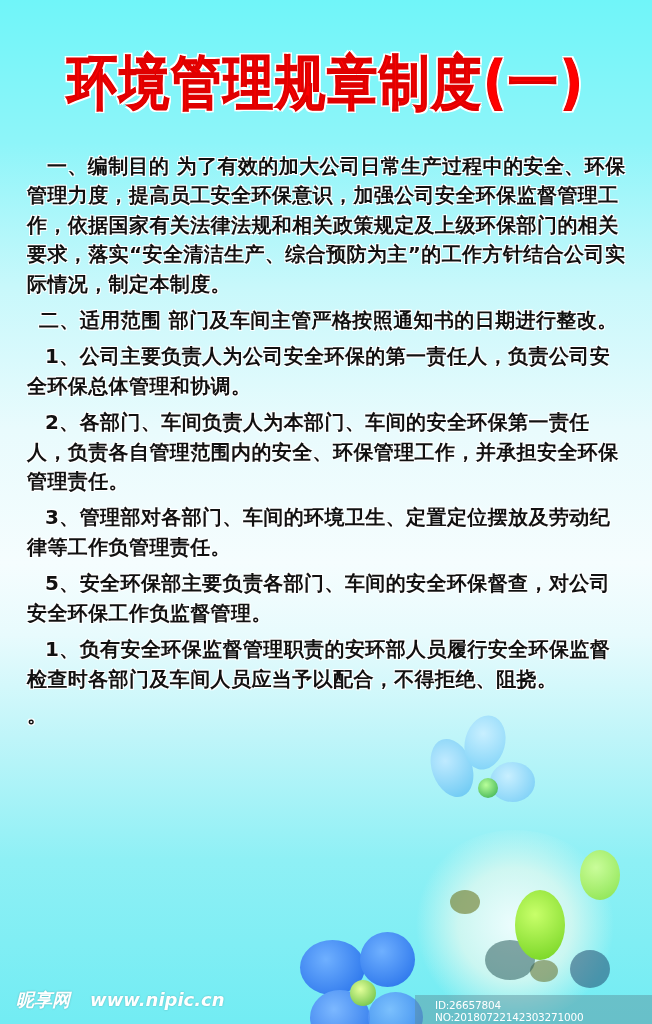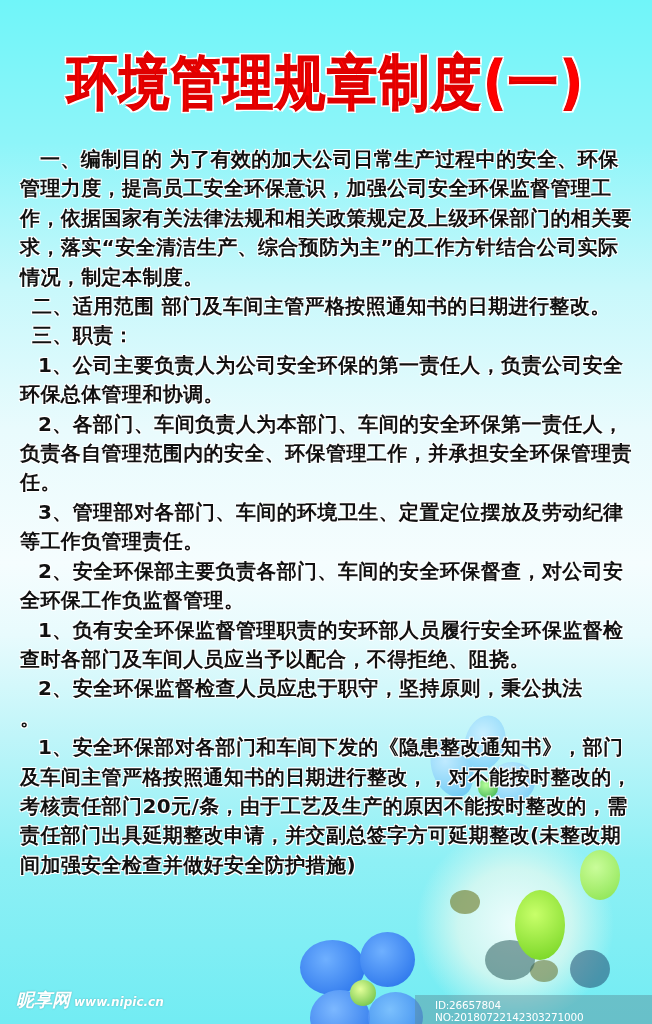--- a/index.html
+++ b/index.html
@@ -29,33 +29,33 @@
       transform-origin: top center;
     }
     .content {
       position: absolute; left: 20px; top: 145px; width: 615px;
       font-family: "DejaVu Sans", sans-serif;
       font-weight: bold; font-size: 20px; line-height: 29.4px; color: #111;
       letter-spacing: 0.4px;
       text-shadow: 1px 1px 0 #fff, -1px -1px 0 #fff, 1px -1px 0 #fff, -1px 1px 0 #fff;
       z-index: 5;
     }
-    .content p { margin: 0; }
+    .content p { margin: 7px; }
     .ind1 { text-indent: 20px; }
     .ind2 { text-indent: 12px; }
     .ind3 { text-indent: 18px; }
     .deco { position: absolute; z-index: 1; }
     .petal { position: absolute; border-radius: 50%; }
     .watermark-logo {
       position: absolute; left: 16px; top: 988px; z-index: 6;
       color: #fff; font-weight: bold; font-style: italic; font-size: 18px;
       font-family: "DejaVu Sans", sans-serif;
       text-shadow: 0 0 2px rgba(0,0,0,0.25);
     }
-    .watermark-logo .url { font-size: 12px; margin-left: 4px; }
+    .watermark-logo .url { font-size: 18px; margin-left: 20px; }
     .watermark-id {
       position: absolute; left: 415px; top: 995px; z-index: 6;
       background: rgba(90,140,150,0.45);
       color: #fff; font-size: 10.5px; padding: 4px 8px 4px 20px;
       font-family: "DejaVu Sans", sans-serif;
       letter-spacing: -0.2px;
     }
   </style>
 </head>
 <body>
@@ -81,27 +81,24 @@
   <div class="petal" style="left:30px; top:250px; width:60px; height:55px; background: radial-gradient(circle at 40% 35%, #7cb8ff, #2a74ea);"></div>
   <div class="petal" style="left:88px; top:252px; width:55px; height:50px; background: radial-gradient(circle at 40% 35%, #7cb8ff, #2a74ea); opacity:0.85;"></div>
   <div class="petal" style="left:70px; top:240px; width:26px; height:26px; background: radial-gradient(circle at 40% 35%, #e4ff9a, #5ab83a);"></div>
 </div>
 
 <div class="title">环境管理规章制度(一)</div>
 
 <div class="content">
   <p class="ind1">一、编制目的 为了有效的加大公司日常生产过程中的安全、环保管理力度，提高员工安全环保意识，加强公司安全环保监督管理工作，依据国家有关法律法规和相关政策规定及上级环保部门的相关要求，落实“安全清洁生产、综合预防为主”的工作方针结合公司实际情况，制定本制度。</p>
   <p class="ind2">二、适用范围 部门及车间主管严格按照通知书的日期进行整改。</p>
-  <p class="ind2">三、职责：</p>
   <p class="ind3">1、公司主要负责人为公司安全环保的第一责任人，负责公司安全环保总体管理和协调。</p>
   <p class="ind3">2、各部门、车间负责人为本部门、车间的安全环保第一责任人，负责各自管理范围内的安全、环保管理工作，并承担安全环保管理责任。</p>
   <p class="ind3">3、管理部对各部门、车间的环境卫生、定置定位摆放及劳动纪律等工作负管理责任。</p>
-  <p class="ind3">2、安全环保部主要负责各部门、车间的安全环保督查，对公司安全环保工作负监督管理。</p>
+  <p class="ind3">5、安全环保部主要负责各部门、车间的安全环保督查，对公司安全环保工作负监督管理。</p>
   <p class="ind3">1、负有安全环保监督管理职责的安环部人员履行安全环保监督检查时各部门及车间人员应当予以配合，不得拒绝、阻挠。</p>
-  <p class="ind3">2、安全环保监督检查人员应忠于职守，坚持原则，秉公执法</p>
   <p>。</p>
-  <p class="ind3">1、安全环保部对各部门和车间下发的《隐患整改通知书》，部门及车间主管严格按照通知书的日期进行整改，，对不能按时整改的，考核责任部门20元/条，由于工艺及生产的原因不能按时整改的，需责任部门出具延期整改申请，并交副总签字方可延期整改(未整改期间加强安全检查并做好安全防护措施)</p>
 </div>
 
 <div class="watermark-logo">
   <span>昵享网</span><span class="url">www.nipic.cn</span>
 </div>
 <div class="watermark-id">ID:26657804 NO:20180722142303271000</div>
 
 </body></html>

